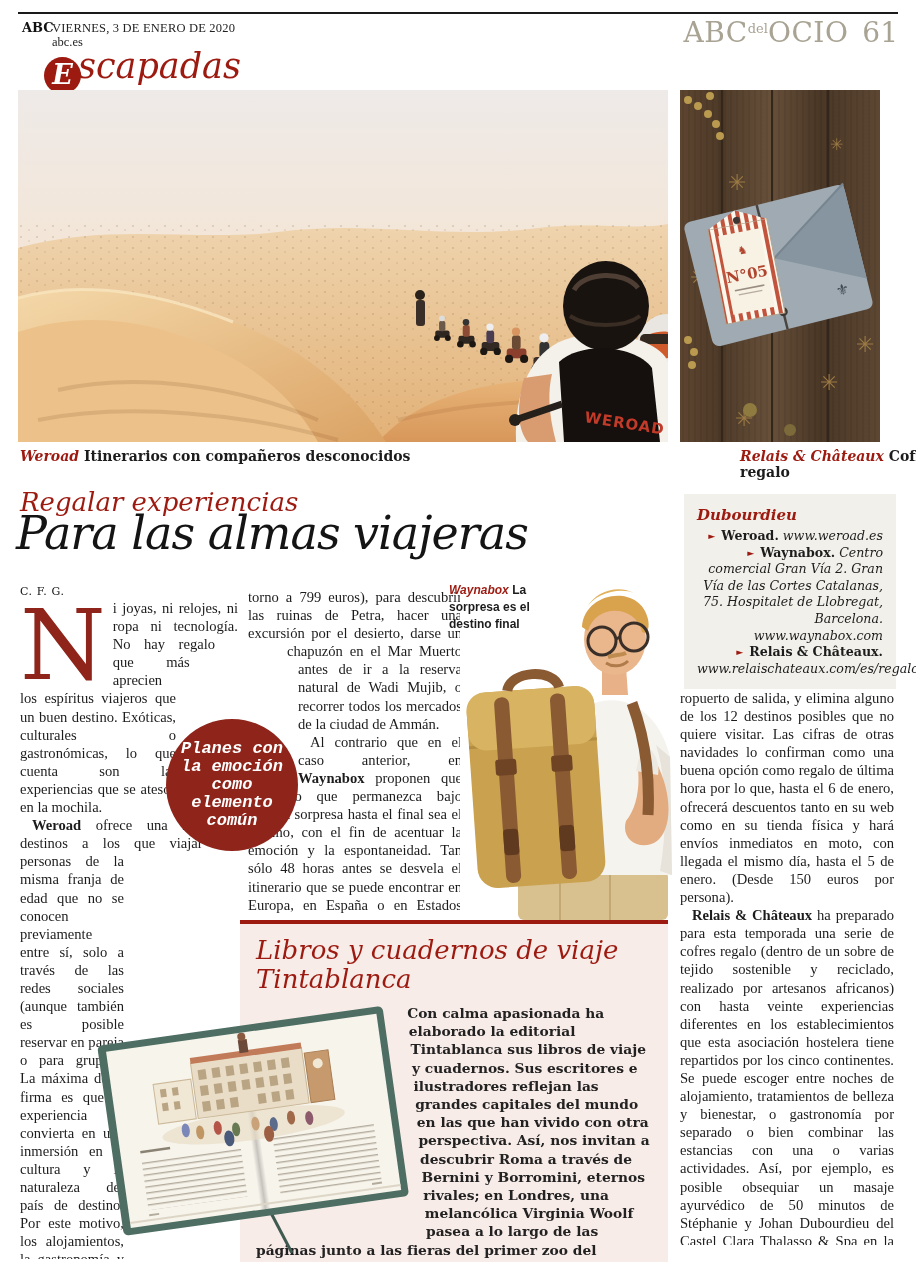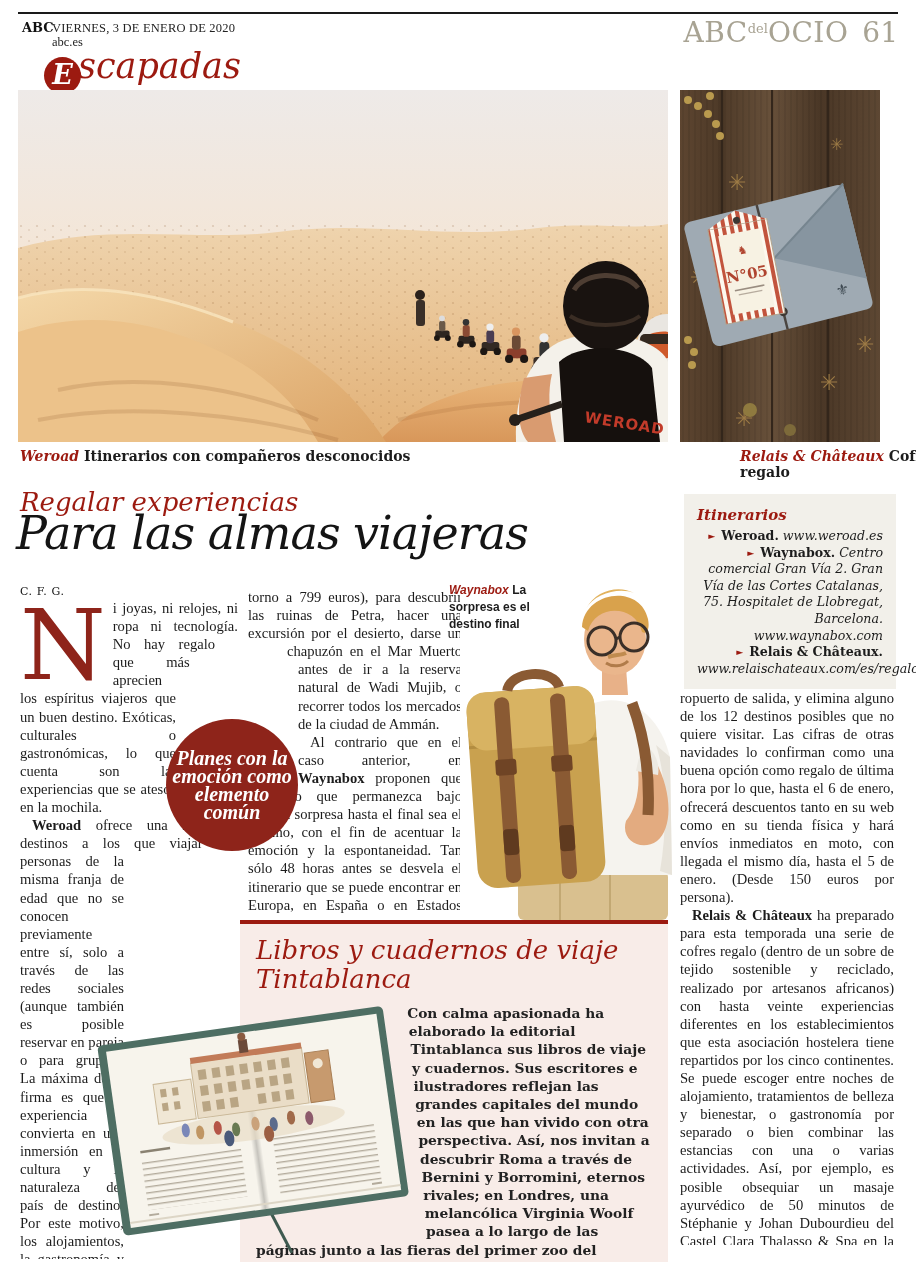--- a/index.html
+++ b/index.html
@@ -53,21 +53,21 @@
      margin:4px 7px 0 0;}
   #c1-circle-spacer{float:right;width:62px;height:150px;margin-top:104px;
      shape-outside:ellipse(72px 78px at 105% 50%);}
   #c1-book-spacer{float:right;clear:right;width:114px;height:240px;margin-top:178px;}
   #c2-circle-spacer{float:left;width:50px;height:150px;margin-top:124px;
      shape-outside:ellipse(74px 78px at -5% 50%);}
 
   
   #pull-quote{left:166px;top:719px;width:132px;height:132px;border-radius:50%;background:#8e241a;
      display:flex;align-items:center;justify-content:center;text-align:center;z-index:4;
-     font-family:Liberation Serif, serif;font-style:italic;font-weight:bold;font-size:20px;
+     font-family:Liberation Mono, monospace;font-style:italic;font-weight:bold;font-size:17px;
      line-height:18px;color:#fff;padding:6px;box-sizing:border-box;}
 
   
   #direcciones{left:684px;top:494px;width:212px;box-sizing:border-box;background:#f2f0ea;
      padding:12px 13px 12px 13px;font-family:"DejaVu Serif",serif;}
   #dir-title{color:#9c1a10;font-weight:bold;font-style:italic;font-size:15px;margin-bottom:4px;}
   .dir-item{font-size:12.6px;line-height:16.6px;color:#1c1c1c;text-align:right;}
   .dir-item .arrow{color:#9c1a10;font-size:9px;vertical-align:1px;margin-right:2px;}
   .dir-item .name{font-weight:bold;}
   .dir-item .detail{font-style:italic;}
@@ -343,21 +343,21 @@
       <path d="M172,128 C184,160 190,200 188,240" stroke="#8a5a33" stroke-width="11" fill="none"></path>
     </svg>
   </div>
 
   <div class="abs bodytext" id="col3">
     <p><span>ropuerto de salida, y elimina alguno de los 12 destinos posibles que no quiere visitar. Las cifras de otras navidades lo confirman como una buena opción como regalo de última hora por lo que, hasta el 6 de enero, ofrecerá descuentos tanto en su web como en su tienda física y hará envíos inmediatos en moto, con llegada el mismo día, hasta el 5 de enero. (Desde 150 euros por persona).</span></p>
     <p class="ind"><span class="bold">Relais &amp; Châteaux</span><span> ha preparado para esta temporada una serie de cofres regalo (dentro de un sobre de tejido sostenible y reciclado, realizado por artesanos africanos) con hasta veinte experiencias diferentes en los establecimientos que esta asociación hostelera tiene repartidos por los cinco continentes. Se puede escoger entre noches de alojamiento, tratamientos de belleza y bienestar, o gastronomía por separado o bien combinar las estancias con una o varias actividades. Así, por ejemplo, es posible obsequiar un masaje ayurvédico de 50 minutos de Stéphanie y Johan Dubourdieu del Castel Clara Thalasso &amp; Spa en la Bretaña francesa que se completa con acceso al spa y a la tisanería. Entre las opciones «gourmet», existen comidas y cenas en varios restaurantes con estrella Michelin (como Maison Rostang, en París). Además, algunos de los establecimientos incluyen actividades enológicas o de aventura. (Entre los 100 y los 1.560 euros).</span></p>
   </div>
 
   <div class="abs" id="direcciones">
-    <div id="dir-title">Itinerarios</div>
+    <div id="dir-title">Dubourdieu</div>
     <div class="dir-item">
       <span class="arrow">►</span>
       <span class="name">Weroad.</span>
       <span class="detail">www.weroad.es</span>
     </div>
     <div class="dir-item">
       <span class="arrow">►</span>
       <span class="name">Waynabox.</span>
       <span class="detail">Centro comercial Gran Vía 2. Gran Vía de las Cortes Catalanas, 75. Hospitalet de Llobregat, Barcelona. www.waynabox.com</span>
     </div>

